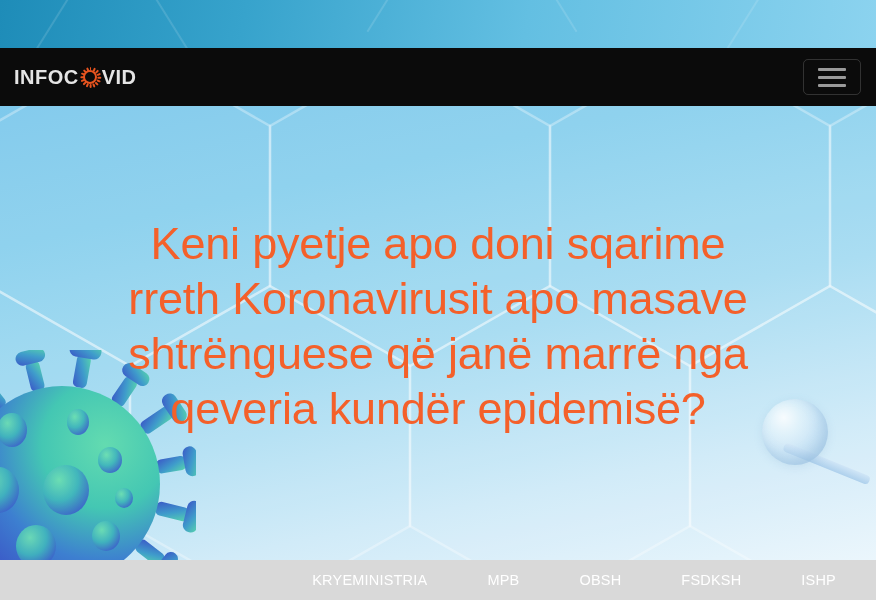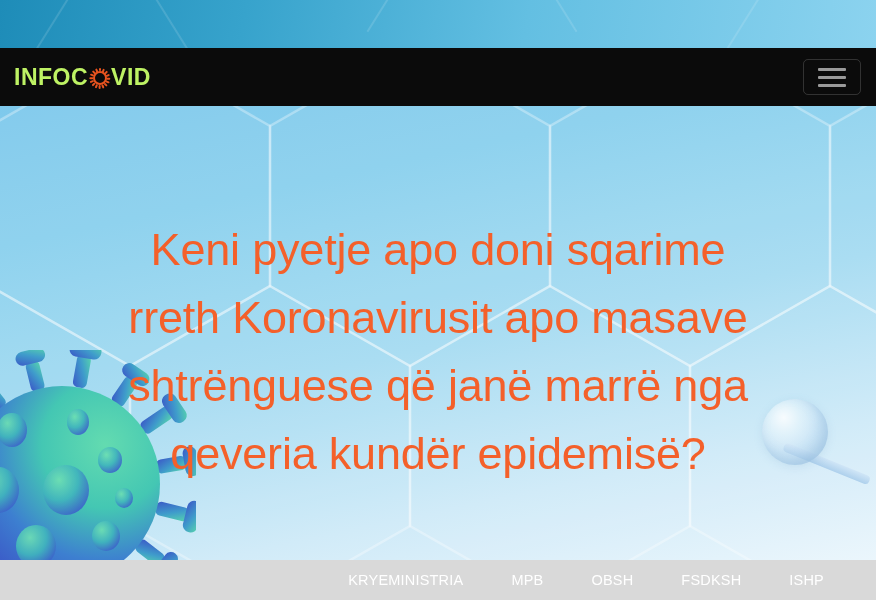--- a/index.html
+++ b/index.html
@@ -45,25 +45,25 @@
     background: #0b0b0b;
     display: flex;
     align-items: center;
     justify-content: space-between;
     padding: 0 14px;
     z-index: 20;
   }
 
   .brand {
     display: flex;
-    align-items: flex-end;
-    font-size: 23px;
+    align-items: flex-start;
+    font-size: 20px;
     font-weight: 700;
     letter-spacing: 0.5px;
-    color: #bef264;
+    color: #e5e5e5;
     user-select: none;
   }
   .brand .b-pre, .brand .b-post { line-height: 1; }
   .virus-o {
     position: relative;
     width: 21px;
     height: 21px;
     margin: 0 1px;
     display: inline-block;
   }
@@ -154,39 +154,39 @@
 
   
   .headline {
     position: absolute;
     top: 110px;
     left: 0;
     width: 876px;
     text-align: center;
     color: #f4602a;
     font-size: 45px;
-    line-height: 68px;
+    line-height: 55px;
     font-weight: 400;
     letter-spacing: -0.2px;
     z-index: 6;
     padding: 0 112px;
   }
 
   
   .footer {
     position: absolute;
     left: 0; top: 560px;
     width: 876px;
     height: 40px;
     background: #d9d9d9;
     display: flex;
     align-items: center;
     justify-content: flex-end;
-    gap: 4px;
-    padding-right: 30px;
+    gap: 16px;
+    padding-right: 18px;
     z-index: 30;
   }
   .footer a {
     color: #ffffff;
     text-decoration: none;
     font-size: 14.5px;
     letter-spacing: 0.2px;
     white-space: nowrap;
     padding: 0 22px;
     cursor: pointer;

